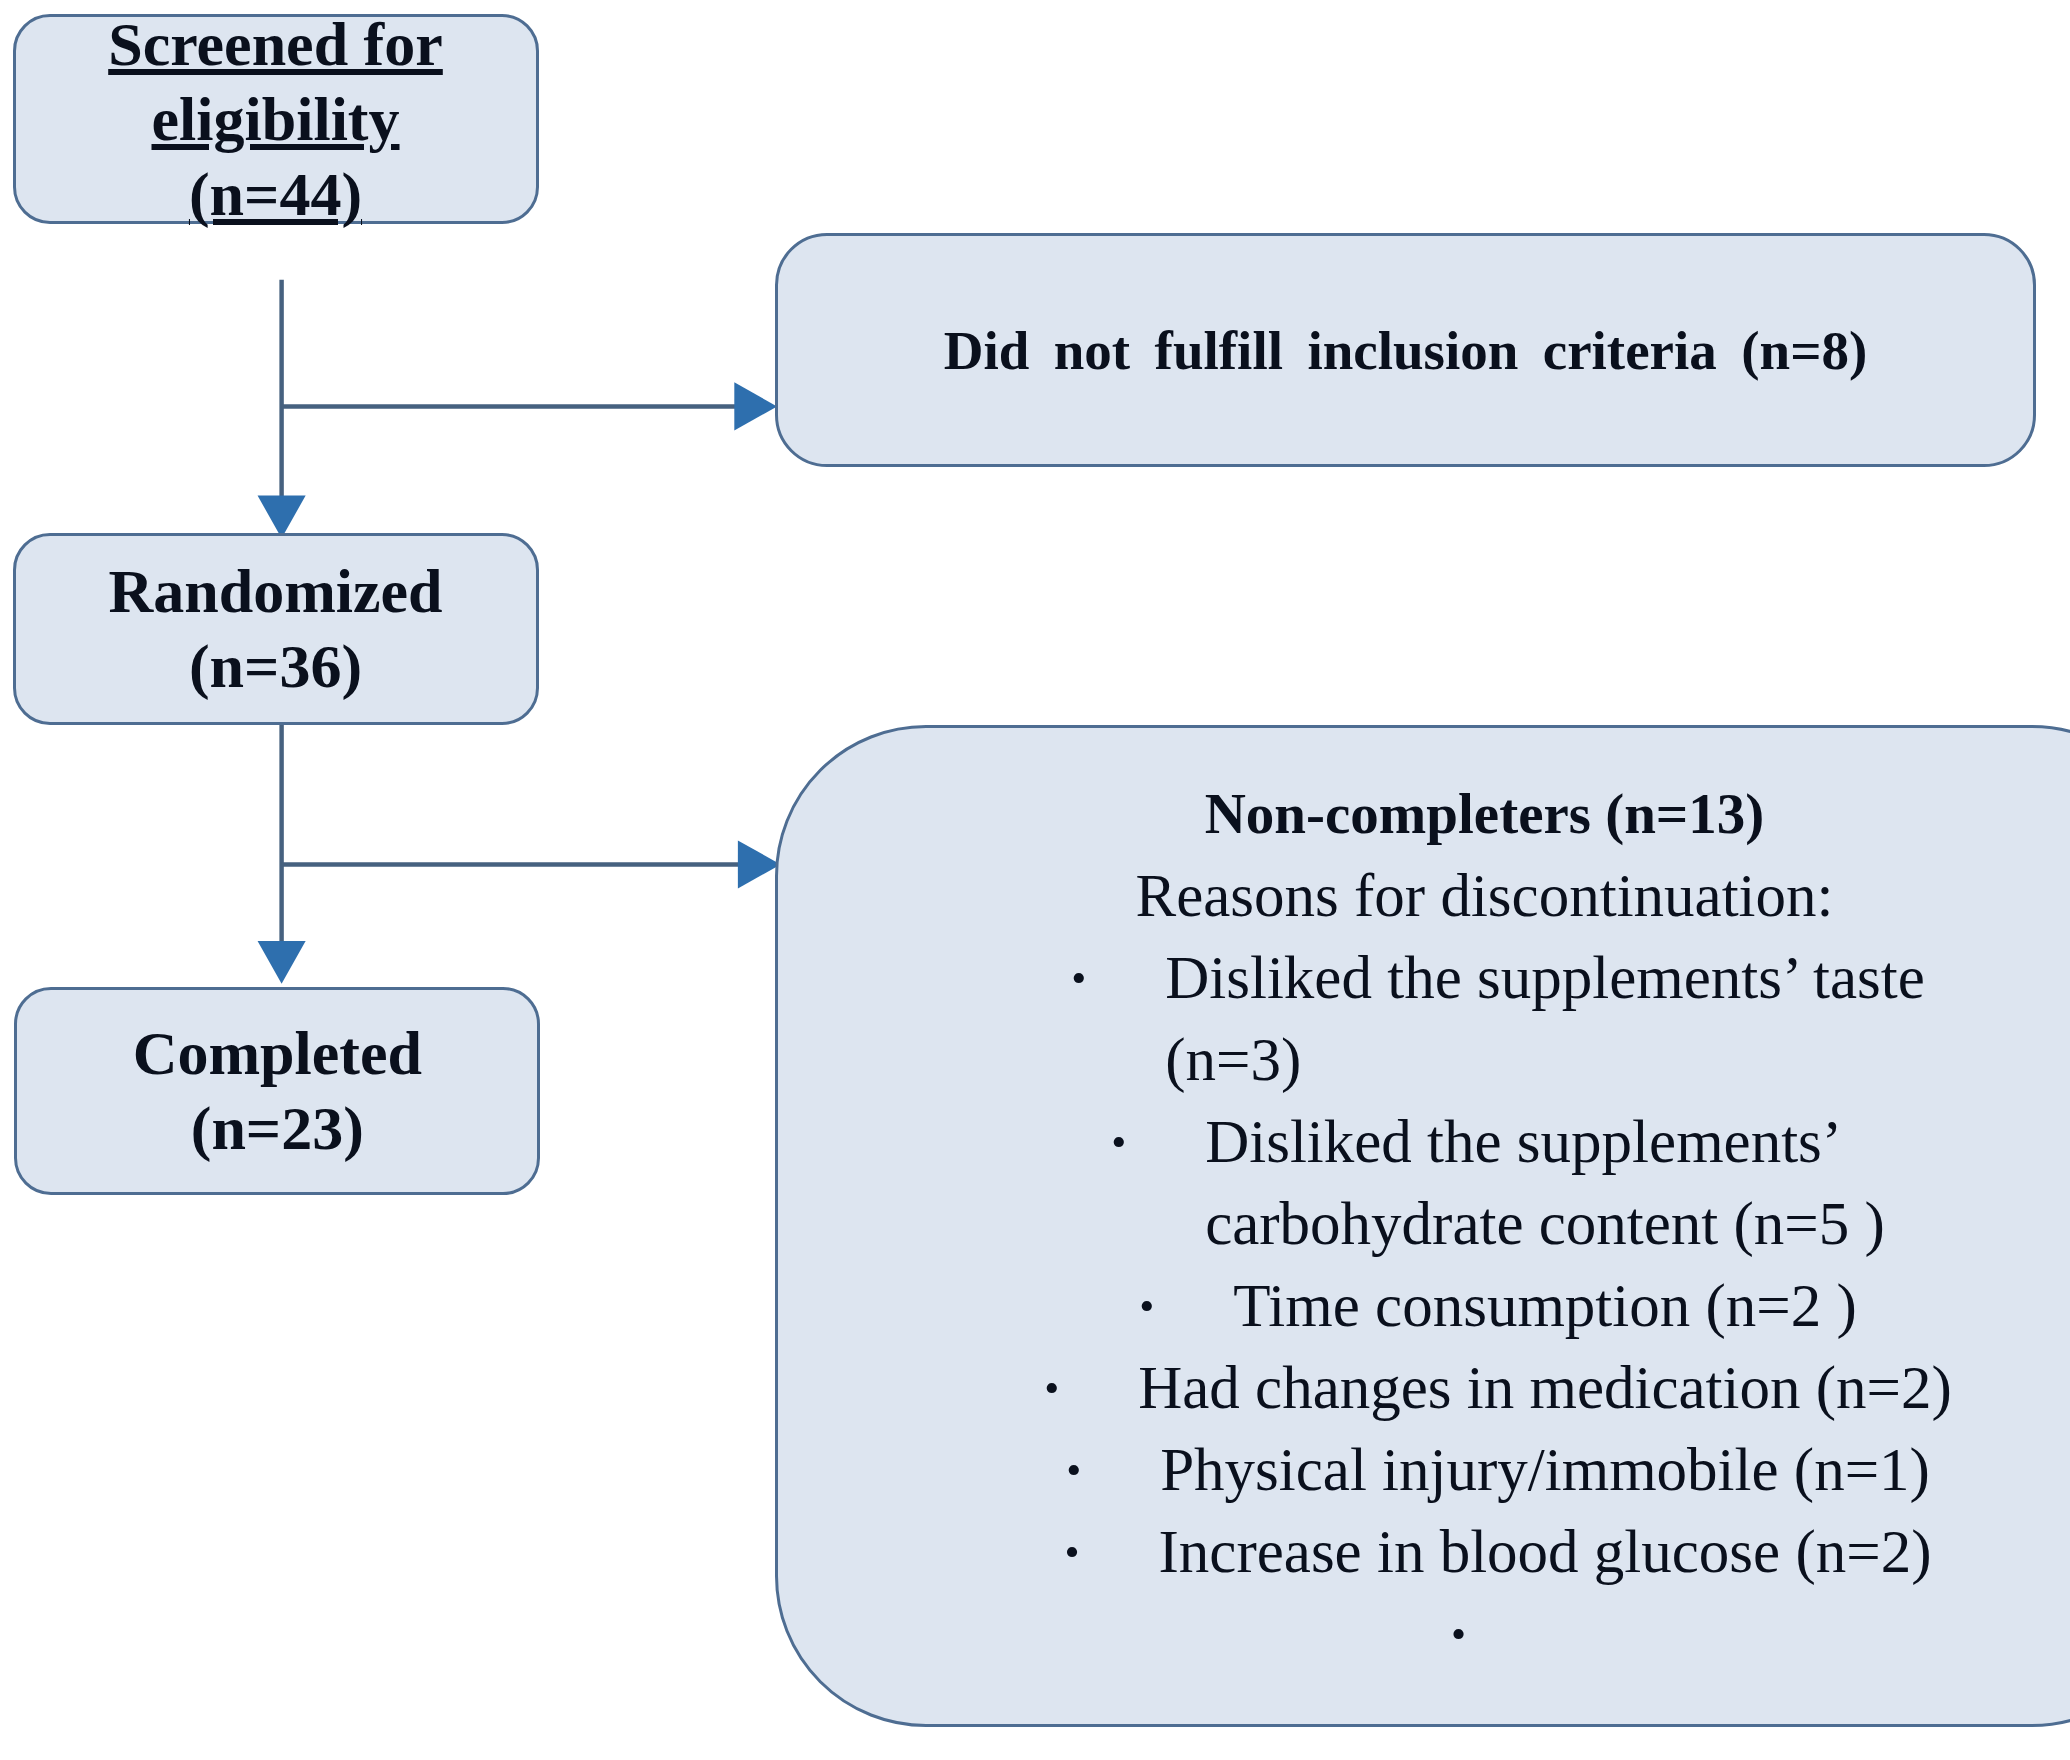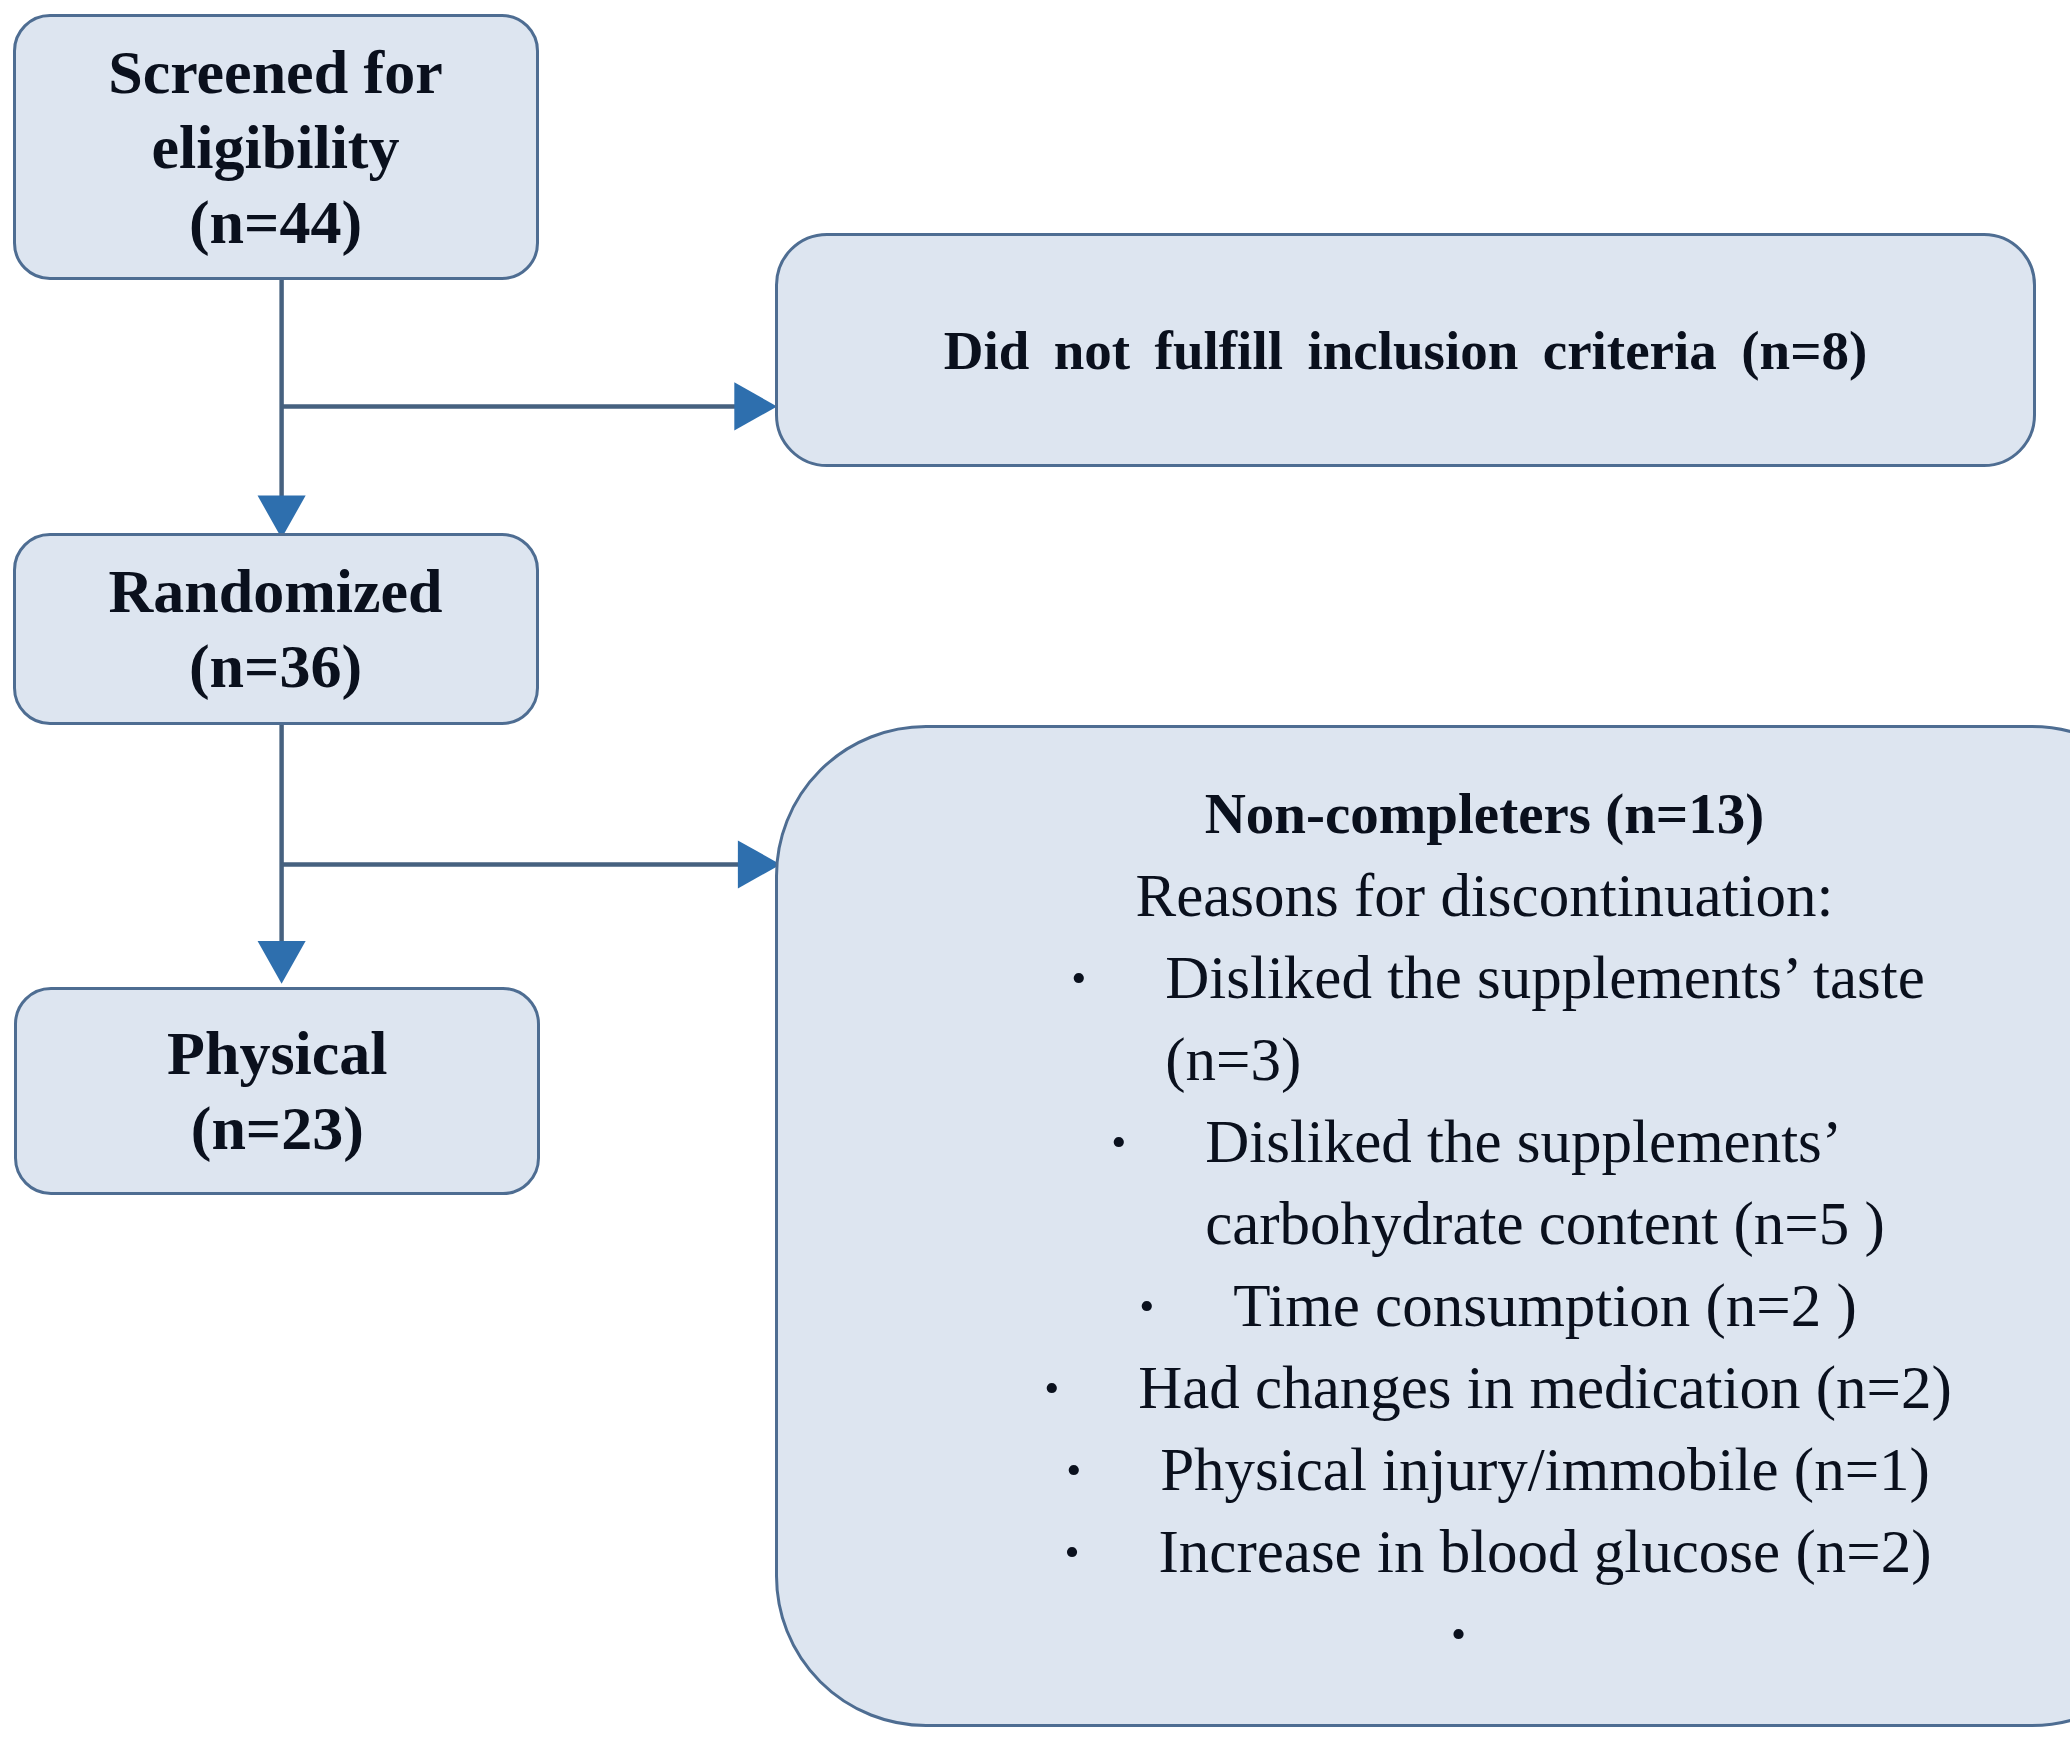--- a/index.html
+++ b/index.html
@@ -34,21 +34,21 @@
     text-align:center;
   }
   .stage-box{
     left:12.5px;
     width:526px;
     border-radius:37px;
     font-weight:bold;
     font-size:62px;
     line-height:75px;
   }
-  .box-screened{top:14.3px;height:266px;}
+  .box-screened{top:14.3px;height:210px;text-decoration:underline;}
   .box-randomized{top:533px;height:192px;}
   .box-completed{top:987px;height:208px;left:14.3px;}
   .box-excluded{
     left:775px;top:233px;width:1261px;height:234px;
     border-radius:52px;
     font-weight:bold;
     font-size:55px;
     word-spacing:10.7px;
     padding:0 36px;
   }
@@ -106,21 +106,21 @@
     <div>eligibility</div>
     <div>(n=44)</div>
   </div>
 
   <div class="box stage-box box-randomized">
     <div>Randomized</div>
     <div>(n=36)</div>
   </div>
 
   <div class="box stage-box box-completed">
-    <div>Physical</div>
+    <div>Completed</div>
     <div>(n=23)</div>
   </div>
 
   <div class="box box-excluded">
     <div>Did not fulfill inclusion criteria (n=8)</div>
   </div>
 
   <div class="box box-noncompleters">
     <div class="nc-title">Non-completers (n=13)</div>
     <div class="nc-subtitle">Reasons for discontinuation:</div>

